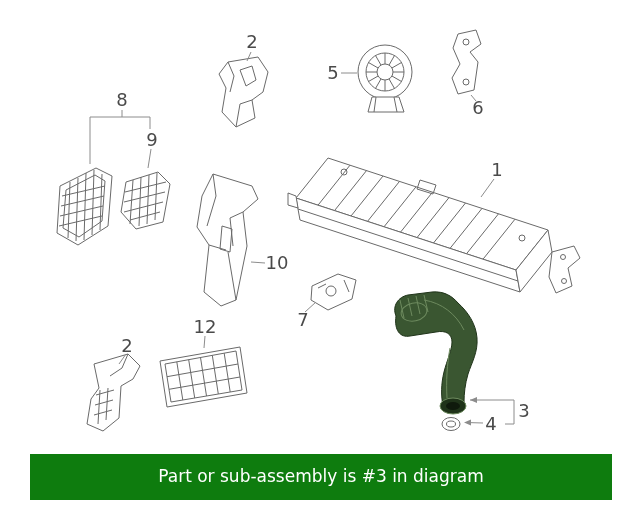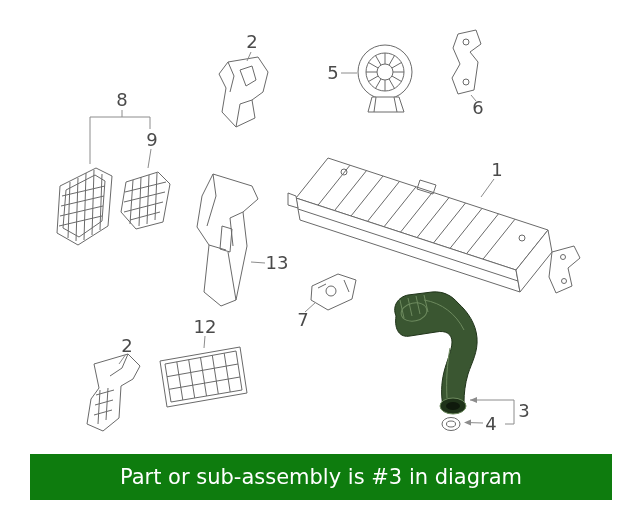--- a/index.html
+++ b/index.html
@@ -19,21 +19,21 @@
 
   .banner {
     position: absolute;
     left: 30px; top: 454px;
     width: 582px; height: 46px;
     background: var(--color-banner-bg, #0e7c0e);
     color: var(--color-banner-text, #ffffff);
     display: flex; flex-direction: column;
     align-items: center; justify-content: center;
     text-align: center;
-    font-size: 21px; line-height: 1.25;
+    font-size: 17px; line-height: 1.25;
   }
 
   
   .fw  { fill: #ffffff; stroke: var(--color-line, #6a6a6a); stroke-width: 1; }
   .ln  { fill: none;    stroke: var(--color-line, #6a6a6a); stroke-width: 1; }
   .leader { fill: none; stroke: var(--color-leader, #8c8c8c); stroke-width: 1; }
   .arrow  { fill: var(--color-leader, #8c8c8c); stroke: none; }
   .p3f { fill: var(--color-highlight-fill, #3a5631); stroke: var(--color-highlight-stroke, #1f3319); stroke-width: 1; }
   .p3d { fill: var(--color-highlight-stroke, #1f3319); stroke: var(--color-highlight-light, #6d8a5e); stroke-width: 1; }
   .p3l { fill: none; stroke: var(--color-highlight-light, #6d8a5e); stroke-width: 1; }
@@ -150,21 +150,21 @@
 
   <div class="callout" style="left:497px; top:170px;">1</div>
   <div class="callout" style="left:252px; top:42px;">2</div>
   <div class="callout" style="left:524px; top:411px;">3</div>
   <div class="callout" style="left:491px; top:424px;">4</div>
   <div class="callout" style="left:333px; top:73px;">5</div>
   <div class="callout" style="left:478px; top:108px;">6</div>
   <div class="callout" style="left:303px; top:320px;">7</div>
   <div class="callout" style="left:122px; top:100px;">8</div>
   <div class="callout" style="left:152px; top:140px;">9</div>
-  <div class="callout" style="left:277px; top:263px;">13</div>
+  <div class="callout" style="left:277px; top:263px;">10</div>
   <div class="callout" style="left:127px; top:346px;">2</div>
   <div class="callout" style="left:205px; top:327px;text-align:right;">12</div>
 
   <div class="banner">
     <div>Part or sub-assembly is #3 in diagram</div>
   </div>
 
 </div>
 
 </body></html>

